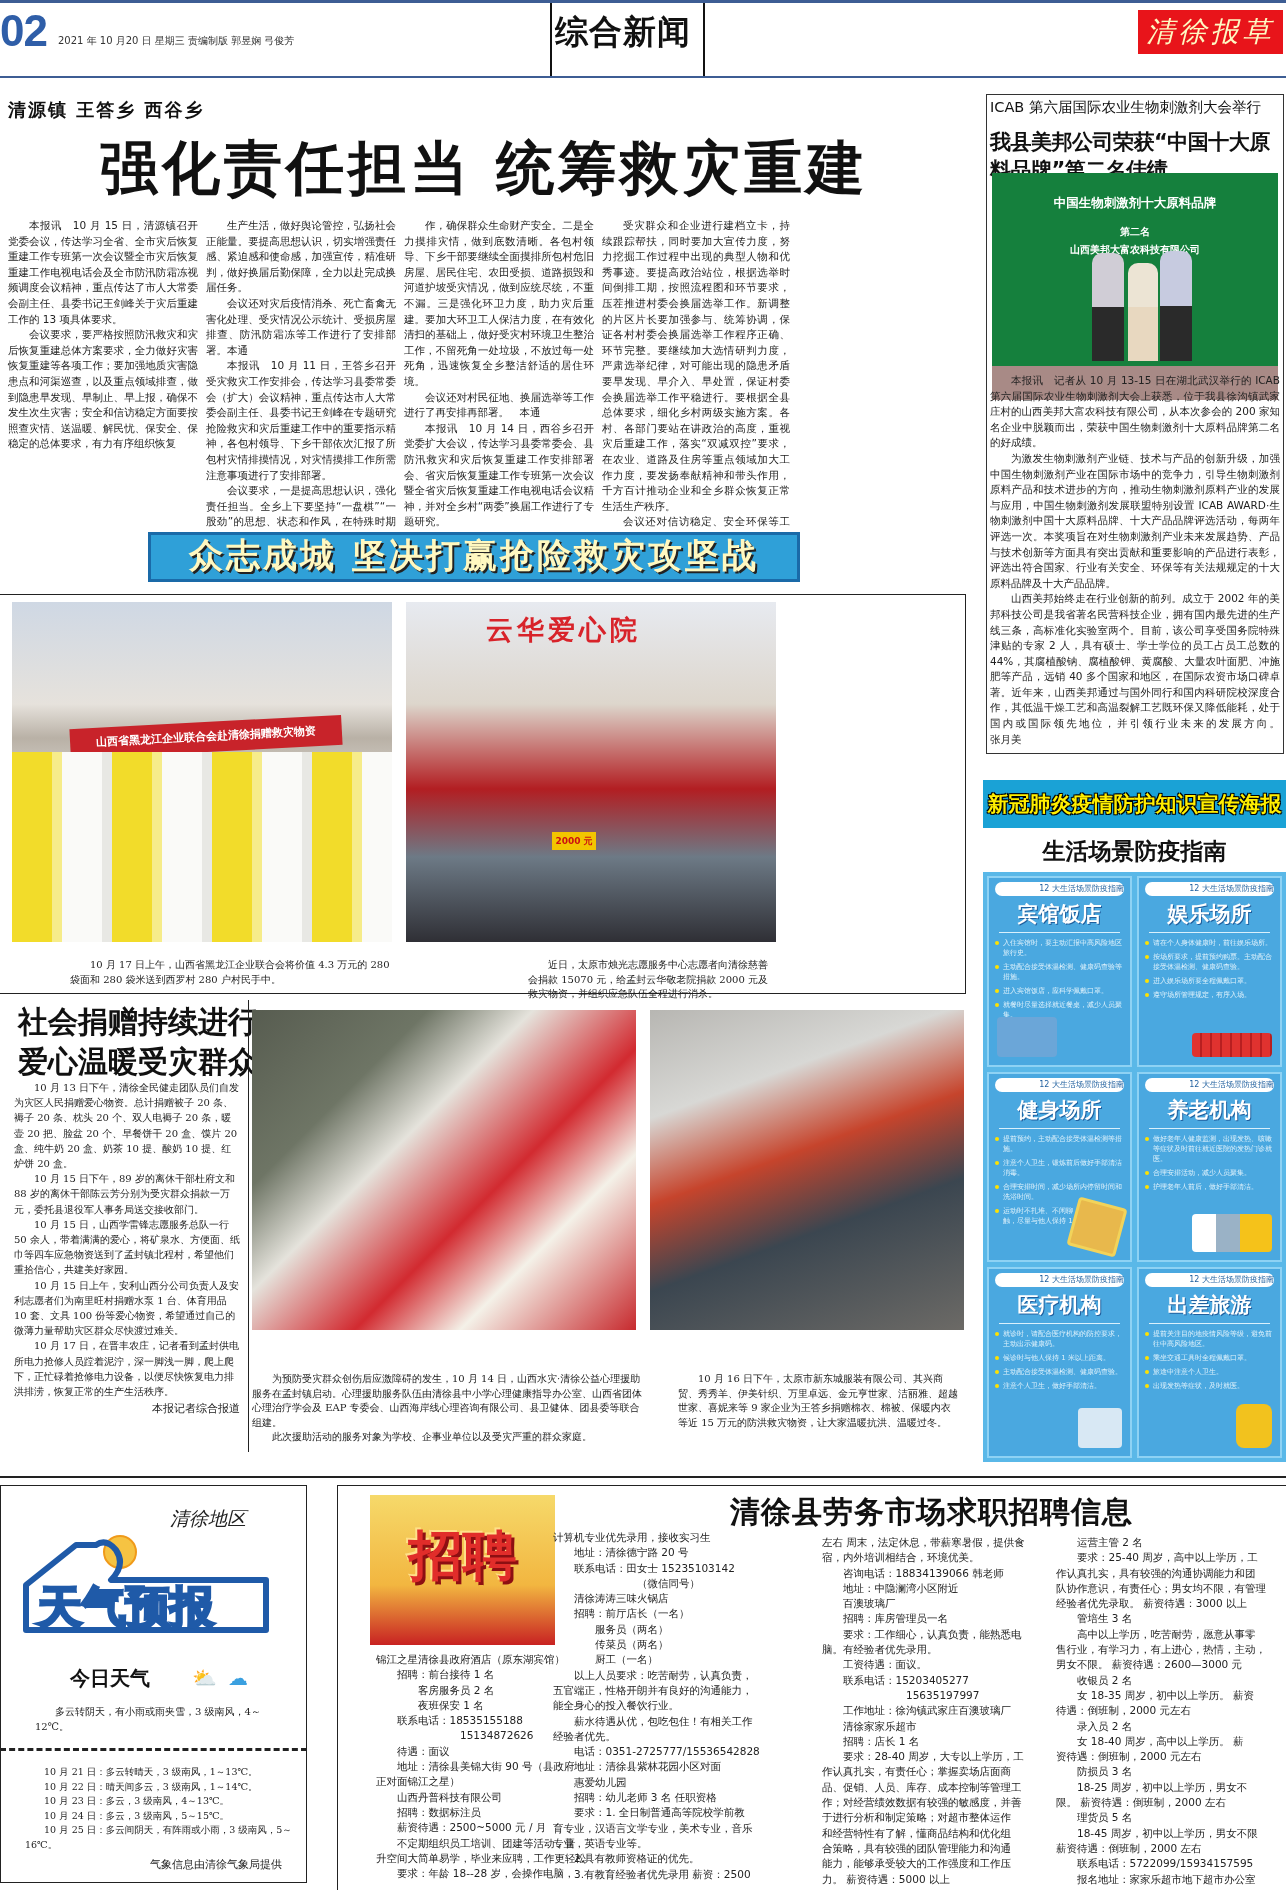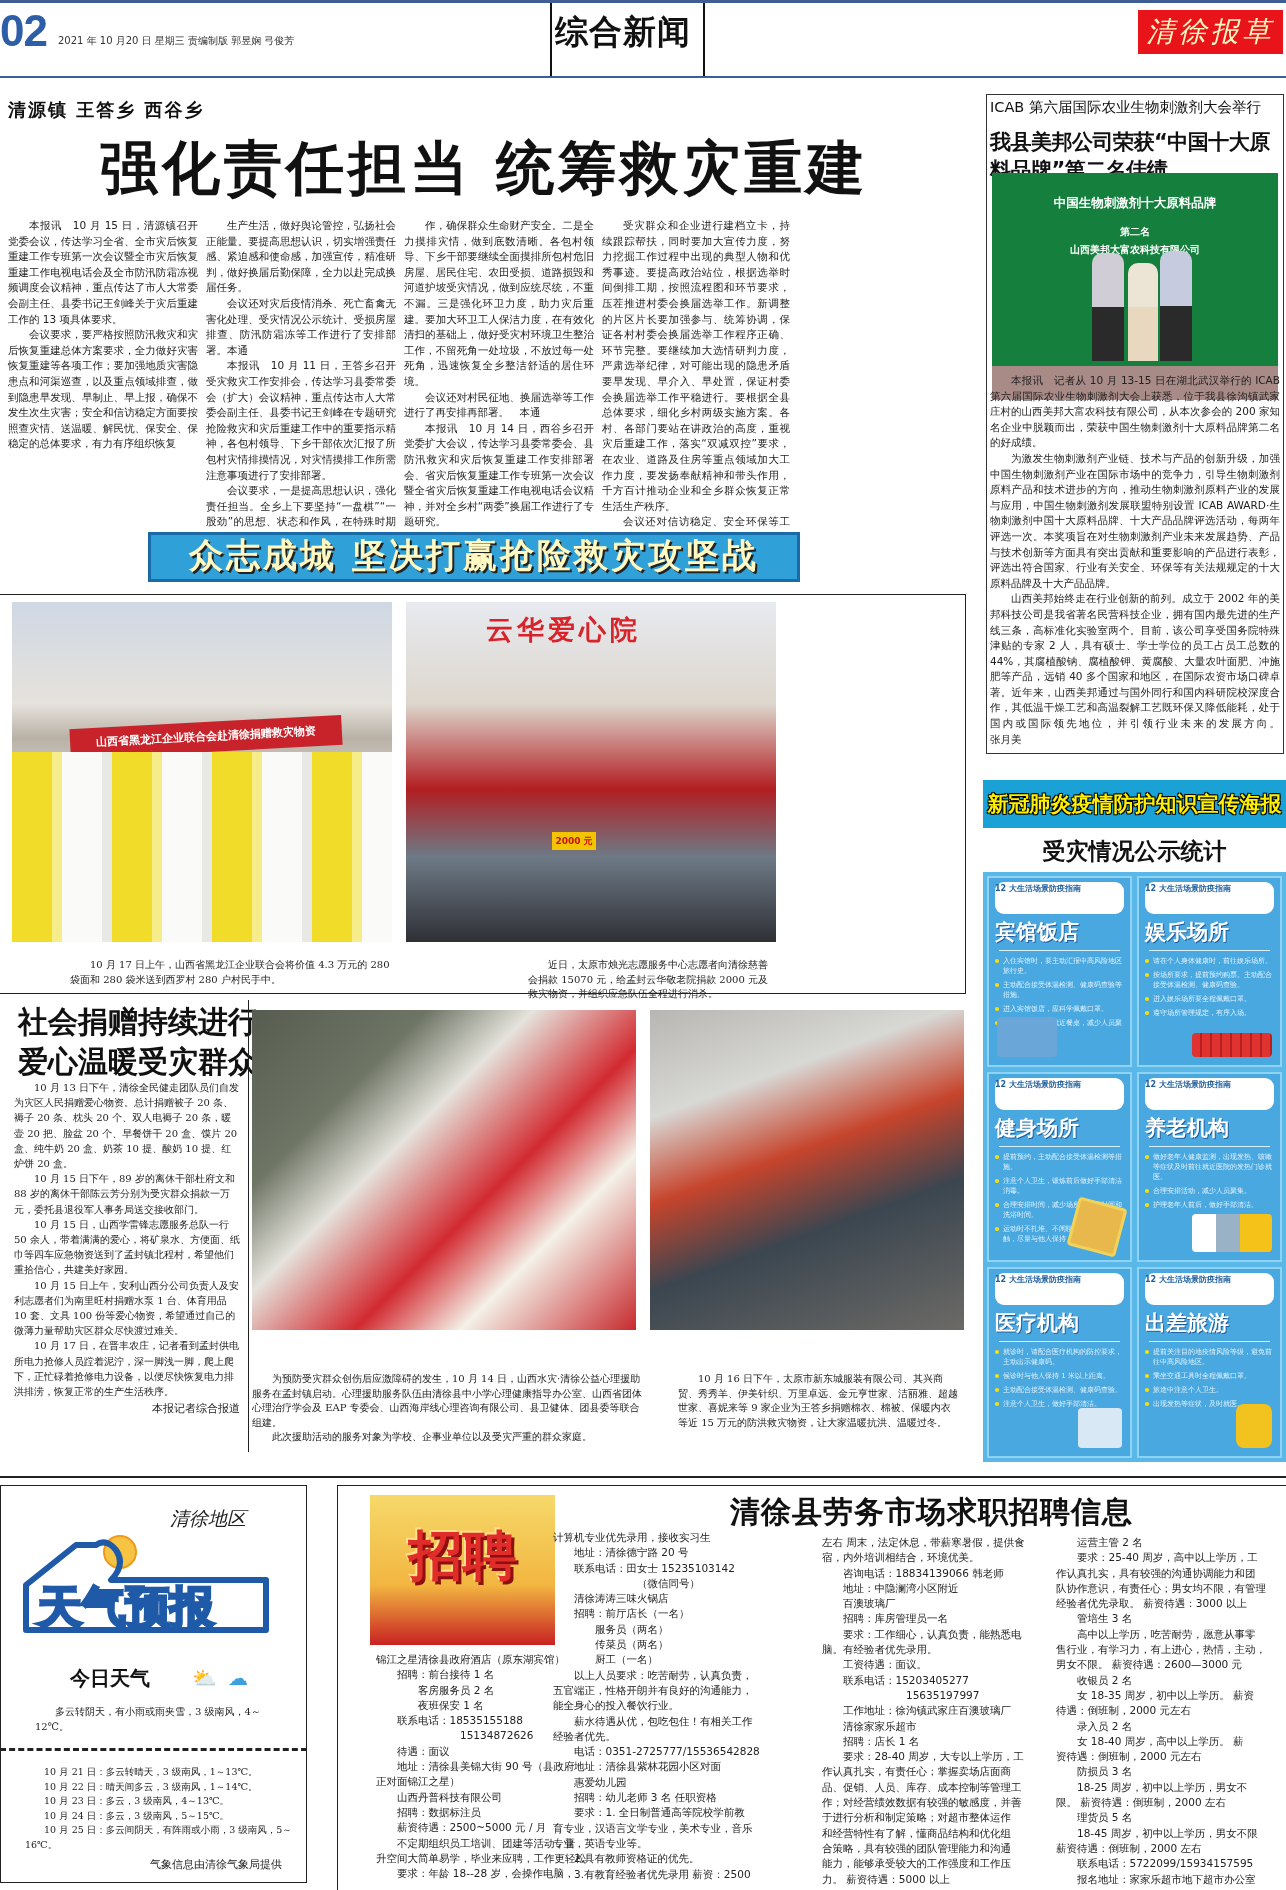--- a/index.html
+++ b/index.html
@@ -34,22 +34,22 @@
 
 #char-t{left:18px;top:1002px;font-weight:bold;font-size:30px;line-height:40px;color:#111}
 #char-body{left:14px;top:1080px;width:226px}
 #frame2{left:248px;top:1000px;width:722px;height:452px;border-left:1px solid #222}
 
 #cov-ban{left:983px;top:780px;width:303px;height:48px;background:#1aa2d6}
 #cov-bt{left:983px;top:780px;width:303px;height:48px;font-weight:bold;font-size:21px;line-height:48px;text-align:center;color:#ffef00;text-shadow:1px 1px 0 #000,-1px -1px 0 #000,1px -1px 0 #000,-1px 1px 0 #000}
 #cov-sub{left:983px;top:836px;width:303px;text-align:center;font-weight:bold;font-size:23px;color:#111}
 #cov-grid{left:983px;top:872px;width:303px;height:590px;background:#5ab8e8;padding:4px;display:grid;grid-template-columns:1fr 1fr;grid-template-rows:1fr 1fr 1fr;gap:5px}
 .cc{background:#4aa8e0;border:2px solid #8ed2f4;position:relative;padding:4px 6px;overflow:hidden}
-.cc .pill{background:#fff;color:#1f5f9e;border-radius:9px;font-size:8px;text-align:left;height:32px;line-height:14px;font-weight:bold}
-.cc .name{color:#fff;font-weight:bold;font-size:21px;margin:4px 0;text-shadow:1px 1px 0 #1f5f9e}
+.cc .pill{background:#fff;color:#1f5f9e;border-radius:9px;font-size:8px;text-align:right;height:14px;line-height:14px;font-weight:normal}
+.cc .name{color:#fff;font-weight:bold;font-size:21px;text-align:center;margin:4px 0;text-shadow:1px 1px 0 #1f5f9e}
 .cc .rule{height:1px;background:#d9f0fc;margin:0 4px 5px}
 .cc li{list-style:none;color:#dff2fc;font-size:7px;line-height:10px;padding-left:8px;position:relative;margin-bottom:4px}
 .cc li:before{content:"";position:absolute;left:0;top:3px;width:4px;height:4px;border-radius:2px;background:#ffe100}
 .cc .ill{position:absolute;right:8px;bottom:8px;width:80px;height:50px;border-radius:4px}
 
 #bot-line{left:0;top:1476px;width:1286px;height:2px;background:#222}
 #wx{left:0;top:1485px;width:307px;height:398px;border:1.5px solid #222}
 #wx-logo{left:16px;top:1530px;width:268px;height:105px}
 #wx-area{left:170px;top:1506px;font-family:"DejaVu Serif",serif;font-style:italic;font-size:19px;color:#222}
 #wx-today{left:70px;top:1665px;font-family:"DejaVu Serif",serif;font-weight:bold;font-size:20px}
@@ -154,21 +154,21 @@
 <div class="abs cap" style="left:252px;top:1372px;width:390px">
   <p>为预防受灾群众创伤后应激障碍的发生，10 月 14 日，山西水灾·清徐公益心理援助服务在孟封镇启动。心理援助服务队伍由清徐县中小学心理健康指导办公室、山西省团体心理治疗学会及 EAP 专委会、山西海岸线心理咨询有限公司、县卫健体、团县委等联合组建。</p>
   <p>此次援助活动的服务对象为学校、企事业单位以及受灾严重的群众家庭。</p>
 </div>
 <div class="abs cap" style="left:678px;top:1372px;width:282px">
     <p>10 月 16 日下午，太原市新东城服装有限公司、其兴商贸、秀秀羊、伊美针织、万里卓远、金元亨世家、洁丽雅、超越世家、喜妮来等 9 家企业为王答乡捐赠棉衣、棉被、保暖内衣等近 15 万元的防洪救灾物资，让大家温暖抗洪、温暖过冬。</p>
   </div>
 
 <div class="abs" id="cov-ban"></div>
 <div class="abs" id="cov-bt">新冠肺炎疫情防护知识宣传海报</div>
-<div class="abs" id="cov-sub">受灾情况公示统计</div>
+<div class="abs" id="cov-sub">生活场景防疫指南</div>
 <div class="abs" id="cov-grid">
   <div class="cc">
     <div class="pill">12 大生活场景防疫指南</div>
     <div class="name">宾馆饭店</div>
     <div class="rule"></div>
     <ul>
         <li>入住宾馆时，要主动汇报中高风险地区旅行史。</li>
         <li>主动配合接受体温检测、健康码查验等措施。</li>
         <li>进入宾馆饭店，应科学佩戴口罩。</li>
         <li>就餐时尽量选择就近餐桌，减少人员聚集。</li>

